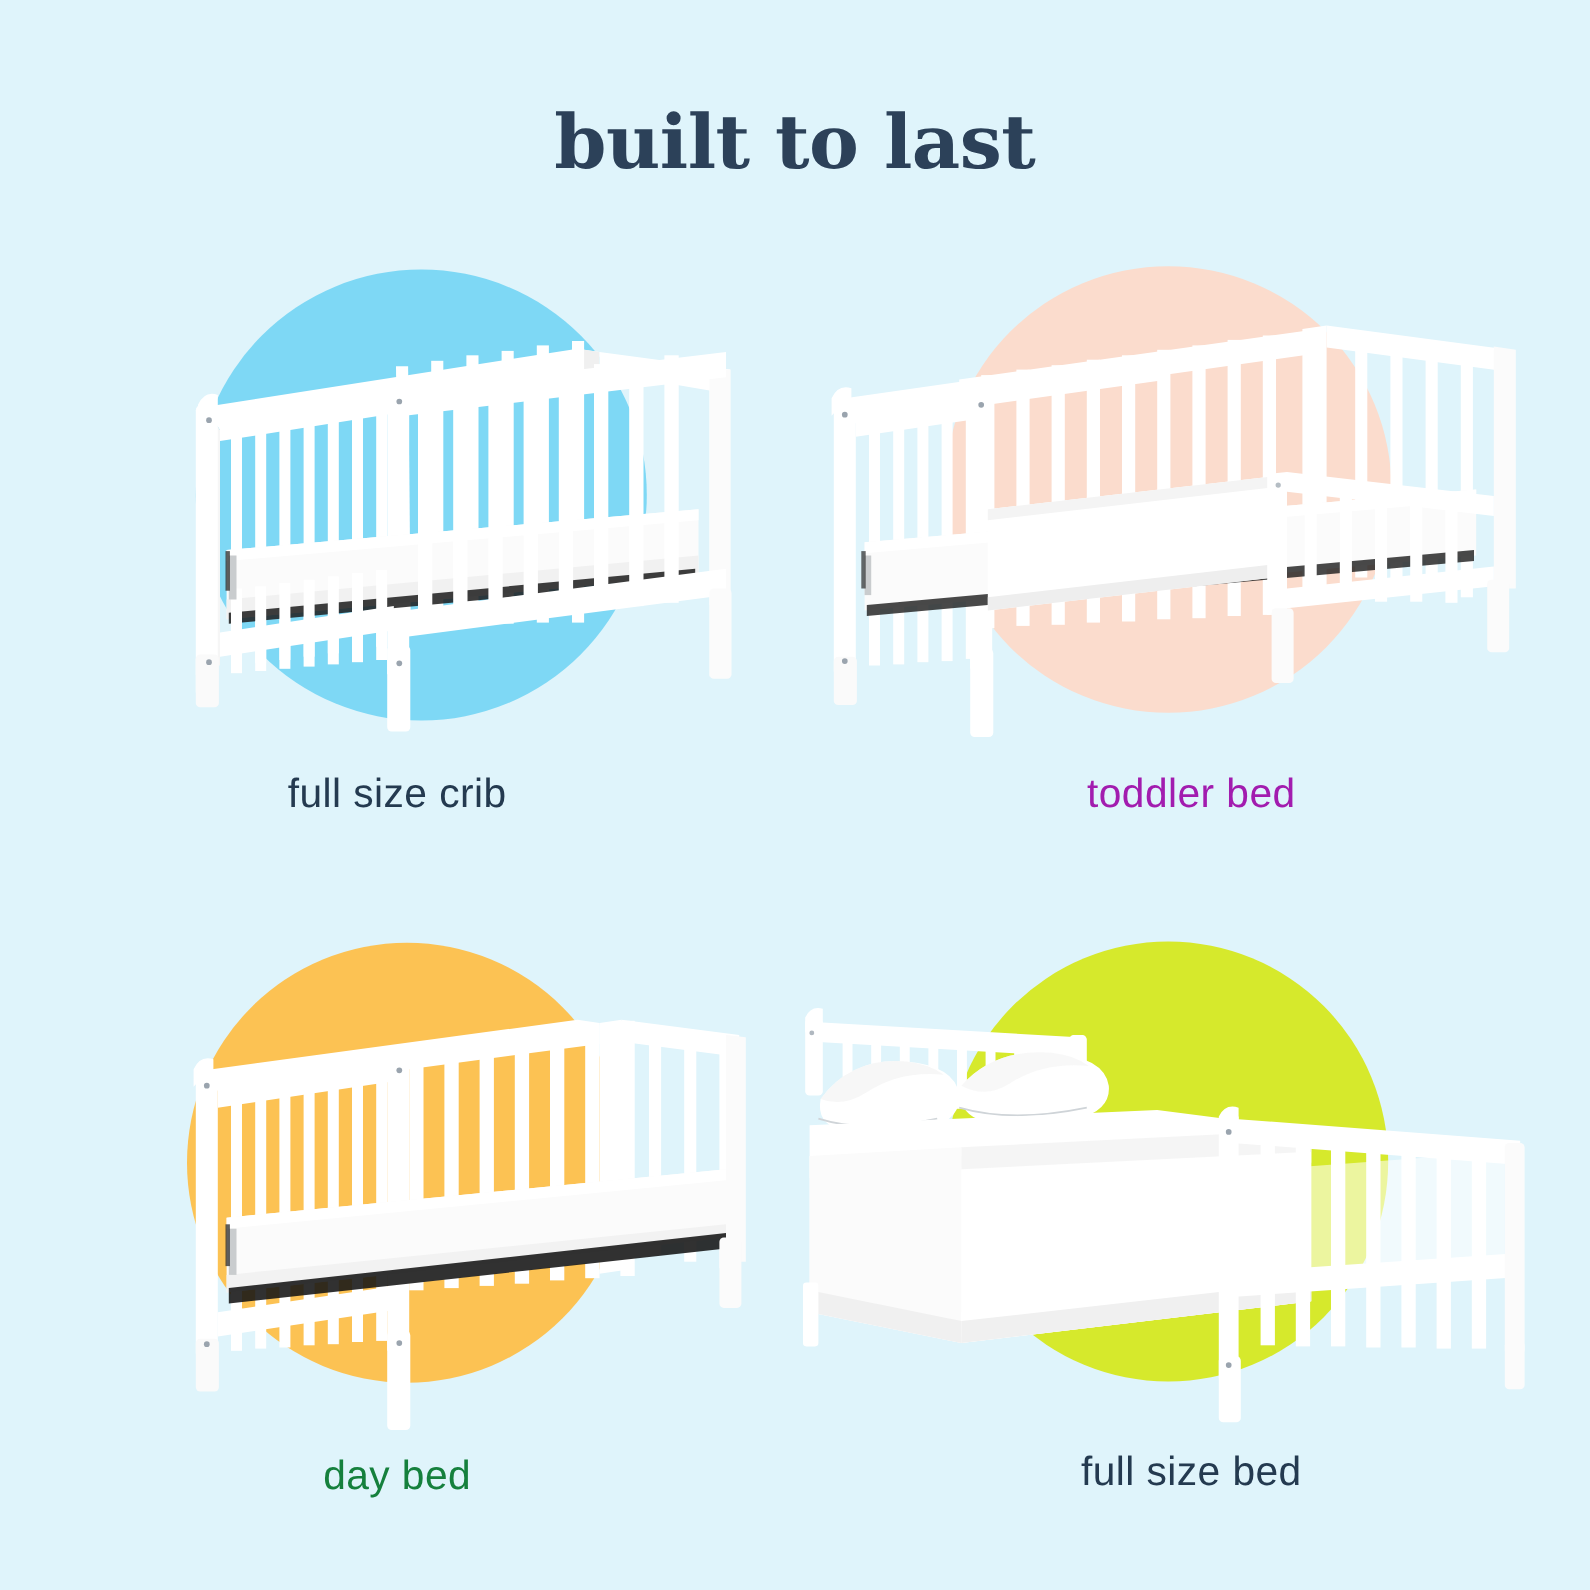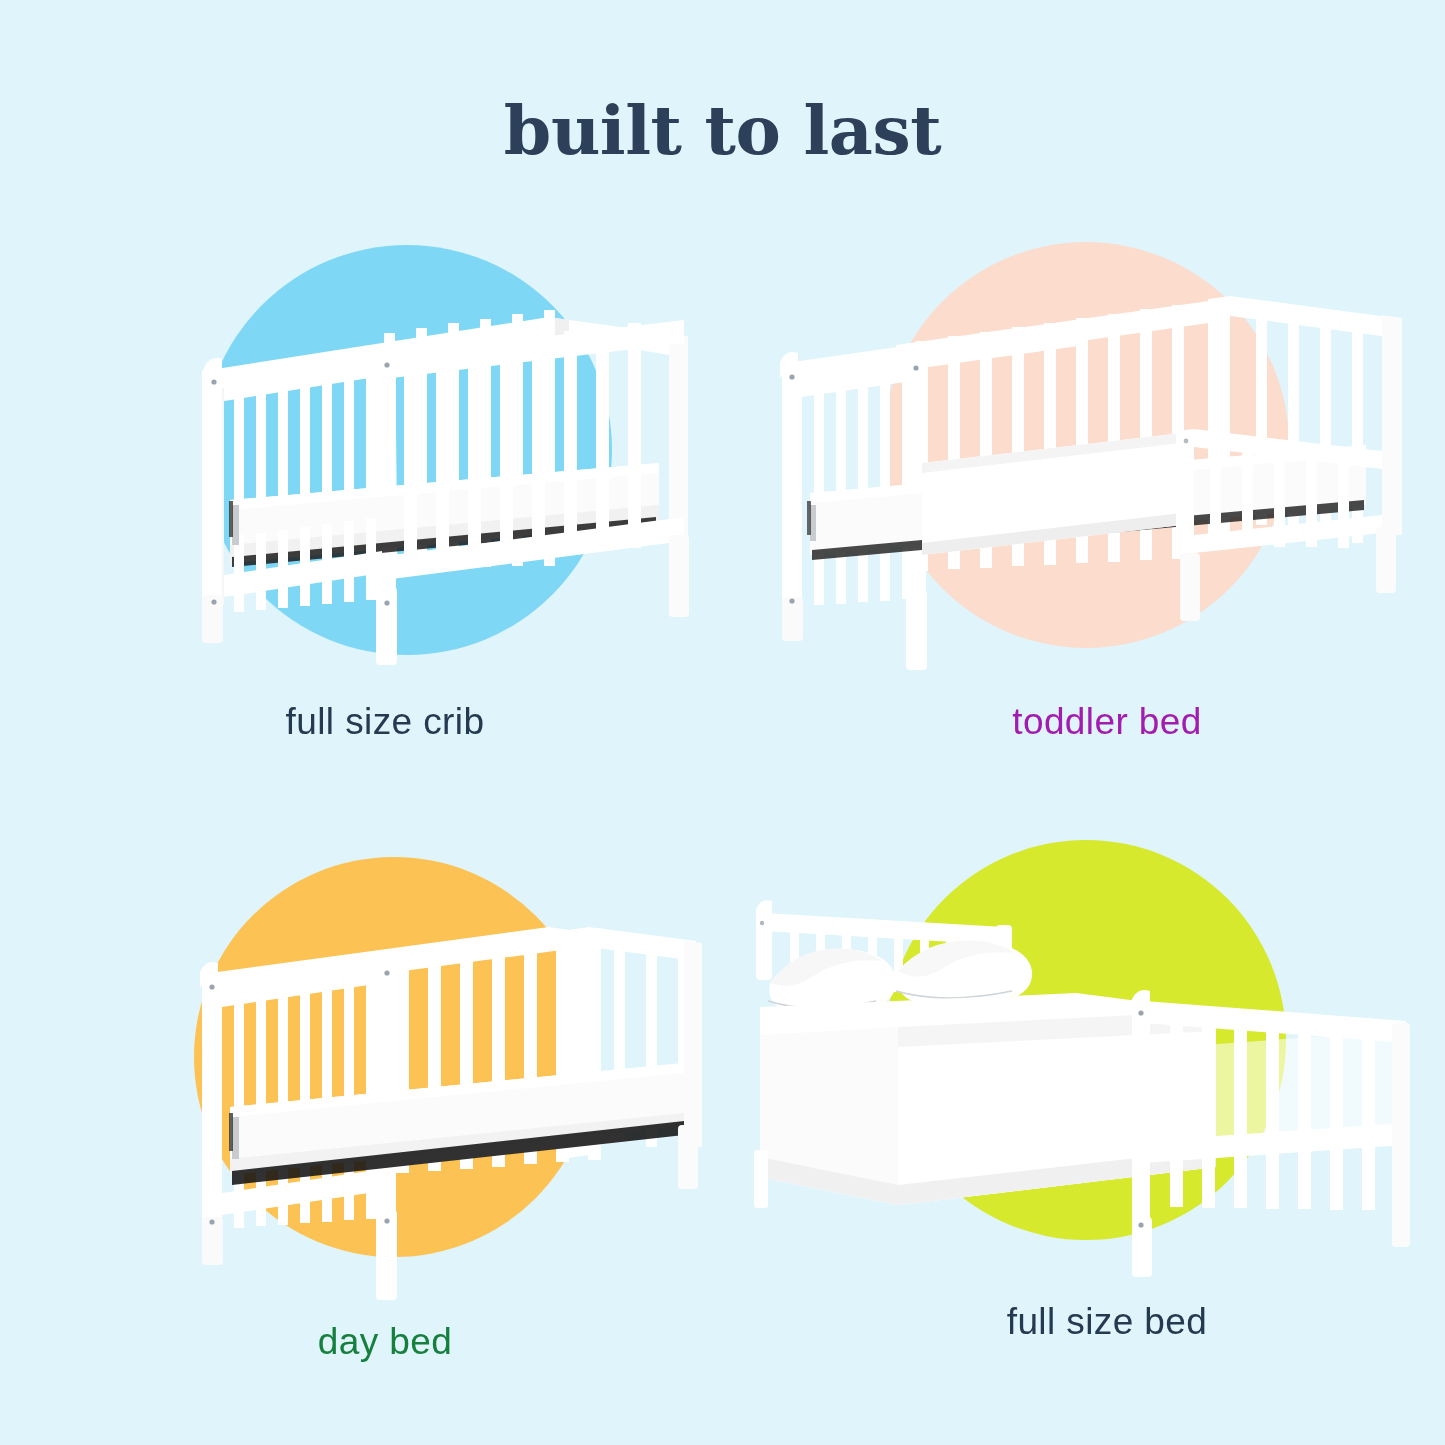--- a/index.html
+++ b/index.html
@@ -31,31 +31,30 @@
     letter-spacing: -0.5px;
     color: #2c4159;
     line-height: 1;
   }
   .grid {
     position: absolute;
     top: 205px;
     left: 0;
     width: 1302px;
     height: 1240px;
-    margin-left: 24px;
   }
   .cell {
     position: absolute;
     width: 722px;
     height: 610px;
   }
   .cell-0 { left: 0;   top: 0; }
   .cell-1 { left: 722px; top: 0; }
   .cell-2 { left: 0;   top: 620px; }
-  .cell-3 { left: 722px; top: 600px; }
+  .cell-3 { left: 722px; top: 616px; }
 
   .figure {
     position: absolute;
     left: 0;
     top: 0;
     width: 722px;
     height: 500px;
   }
   .figure svg {
     display: block;

